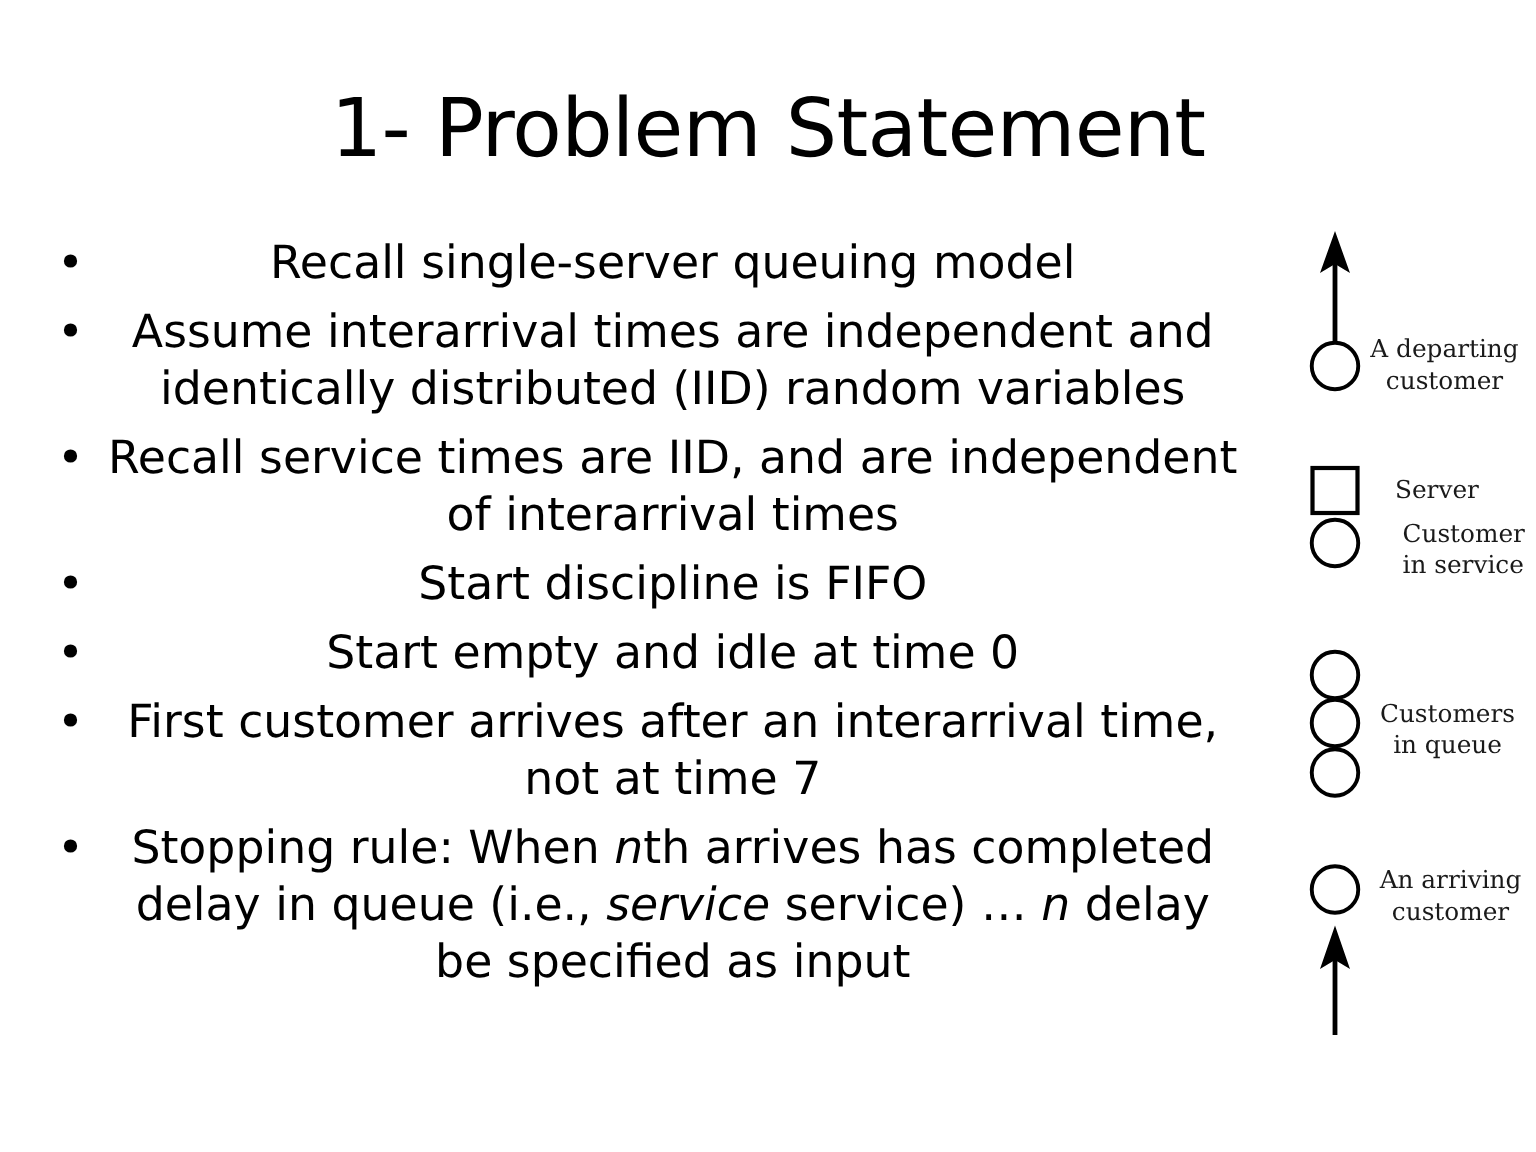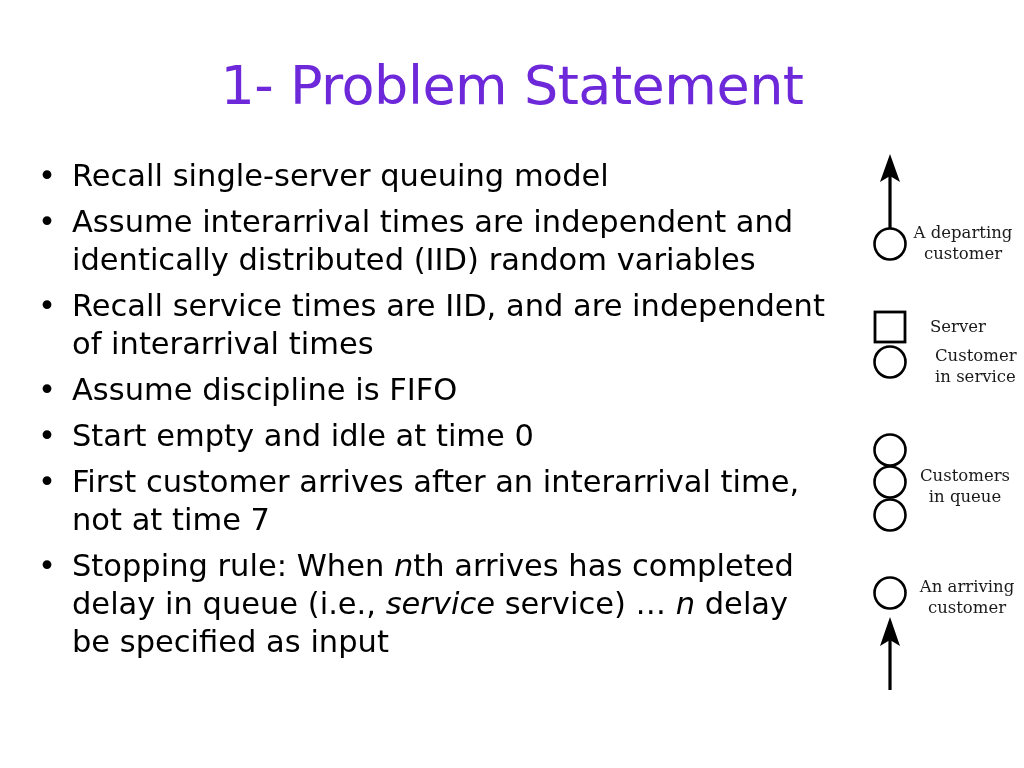--- a/index.html
+++ b/index.html
@@ -27,21 +27,21 @@
   
   #slide-title {
     position: absolute;
     left: 0;
     top: 58px;
     width: 1024px;
     text-align: center;
     font-family: "DejaVu Sans", sans-serif;
     font-size: 54px;
     font-weight: 400;
-    color: #6d28d9;
+    color: #000000;
     letter-spacing: -0.5px;
     line-height: 1.05;
     white-space: nowrap;
   }
 
   
   #bullet-list {
     position: absolute;
     left: 30px;
     top: 157px;
@@ -65,21 +65,21 @@
     top: 0;
     width: 20px;
     font-size: 30.5px;
     line-height: 38px;
     text-align: left;
     color: #000000;
   }
 
   .bullet-text {
     display: block;
-    text-align: left;
+    text-align: center;
   }
   .bullet-text i {
     font-style: italic;
   }
 
   
   #queue-diagram {
     position: absolute;
     left: 857px;
     top: 140px;
@@ -114,21 +114,21 @@
       <span class="bullet-text"><span>Assume interarrival times are independent and identically distributed (IID) random variables</span></span>
     </div>
 
     <div class="bullet-item">
       <span class="bullet-marker">•</span>
       <span class="bullet-text"><span>Recall service times are IID, and are independent of interarrival times</span></span>
     </div>
 
     <div class="bullet-item">
       <span class="bullet-marker">•</span>
-      <span class="bullet-text"><span>Assume discipline is FIFO</span></span>
+      <span class="bullet-text"><span>Start discipline is FIFO</span></span>
     </div>
 
     <div class="bullet-item">
       <span class="bullet-marker">•</span>
       <span class="bullet-text"><span>Start empty and idle at time 0</span></span>
     </div>
 
     <div class="bullet-item">
       <span class="bullet-marker">•</span>
       <span class="bullet-text"><span>First customer arrives after an interarrival time, not at time 7</span></span>

